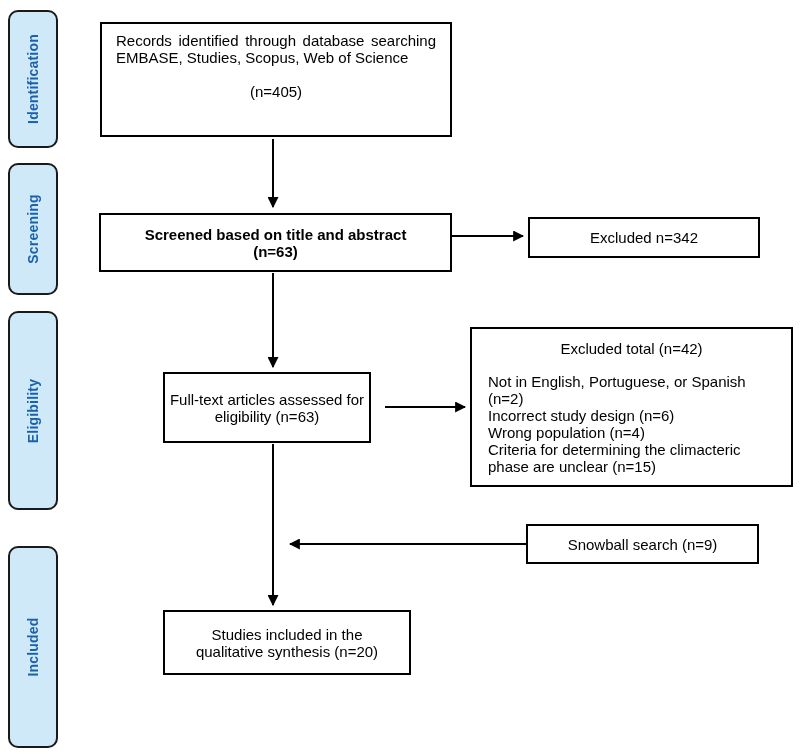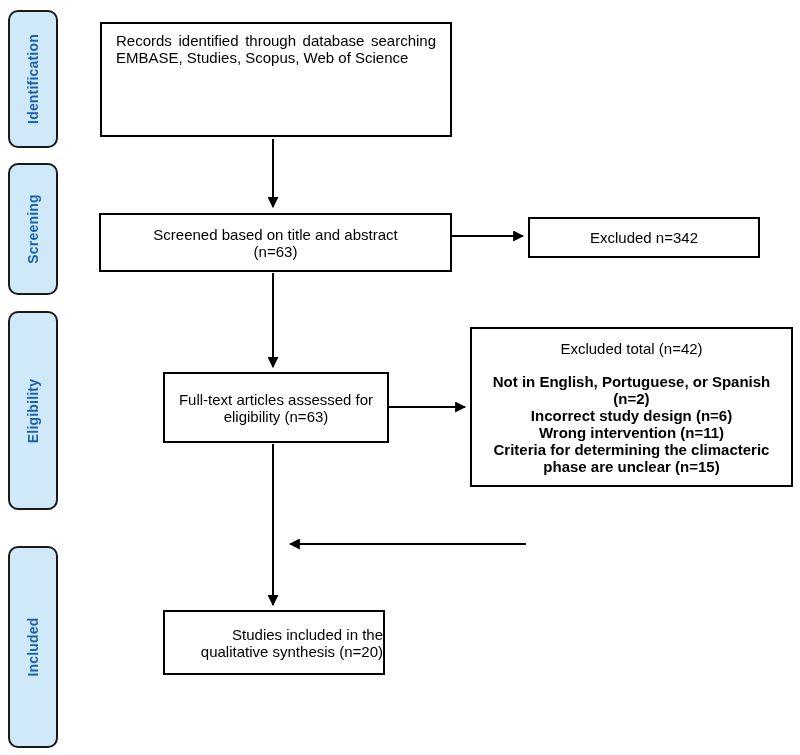--- a/index.html
+++ b/index.html
@@ -48,28 +48,28 @@
     line-height:17px;
     z-index:2;
   }
   .center{text-align:center;}
   .vcenter{display:flex;flex-direction:column;justify-content:center;}
 
   .box-records{left:100px;top:22px;width:352px;height:115px;padding:8px 14px;}
   .box-records .justify{text-align:justify;text-align-last:justify;}
   .box-records .spacer{height:17px;}
 
-  .box-screened{left:99px;top:213px;width:353px;height:59px;}
+  .box-screened{left:99px;top:213px;width:353px;height:59px;font-weight:bold;}
   .box-excluded{left:528px;top:217px;width:232px;height:41px;align-items:center;}
-  .box-fulltext{left:163px;top:372px;width:226px;height:71px;}
+  .box-fulltext{left:163px;top:372px;width:208px;height:71px;}
   .box-excluded-total{left:470px;top:327px;width:323px;height:160px;padding:11px 16px;}
   .box-excluded-total .title{text-align:center;margin-bottom:16px;}
-  .box-excluded-total .reason{text-align:center;font-weight:bold;}
+  .box-excluded-total .reason{text-align:left;}
   .box-snowball{left:526px;top:524px;width:233px;height:40px;}
-  .box-studies{left:163px;top:610px;width:222px;height:65px;text-align:right;}
+  .box-studies{left:163px;top:610px;width:248px;height:65px;}
 </style>
 </head>
 <body>
 
 <div class="canvas">
 
   <svg class="arrows" width="800" height="755" viewBox="0 0 800 755">
     <defs>
       <marker id="ah" viewBox="0 0 10 10" refX="9" refY="5" markerWidth="11" markerHeight="11" orient="auto-start-reverse" markerUnits="userSpaceOnUse">
         <path d="M0,0 L10,5 L0,10 z" fill="#000"></path>
@@ -95,43 +95,47 @@
     <span>Eligibility</span>
   </div>
   <div class="stage stage-included">
     <span>Included</span>
   </div>
 
   <div class="box box-records">
     <div class="justify">Records identified through database searching</div>
     <div>EMBASE, Studies, Scopus, Web of Science</div>
     <div class="spacer"></div>
+    <div class="center">(n=405)</div>
   </div>
 
   <div class="box box-screened vcenter center">
     <div>Screened based on title and abstract</div>
     <div>(n=63)</div>
   </div>
 
   <div class="box box-excluded vcenter center">
     <div>Excluded n=342</div>
   </div>
 
   <div class="box box-fulltext vcenter center">
     <div>Full-text articles assessed for</div>
     <div>eligibility (n=63)</div>
   </div>
 
   <div class="box box-excluded-total">
     <div class="title">Excluded total (n=42)</div>
     <div class="reason">Not in English, Portuguese, or Spanish (n=2)</div>
     <div class="reason">Incorrect study design (n=6)</div>
-    <div class="reason">Wrong intervention (n=11)</div>
+    <div class="reason">Wrong population (n=4)</div>
     <div class="reason">Criteria for determining the climacteric phase are unclear (n=15)</div>
   </div>
 
+  <div class="box box-snowball vcenter center">
+    <div>Snowball search (n=9)</div>
+  </div>
 
   <div class="box box-studies vcenter center">
     <div>Studies included in the</div>
     <div>qualitative synthesis (n=20)</div>
   </div>
 
 </div>
 
 </body></html>

